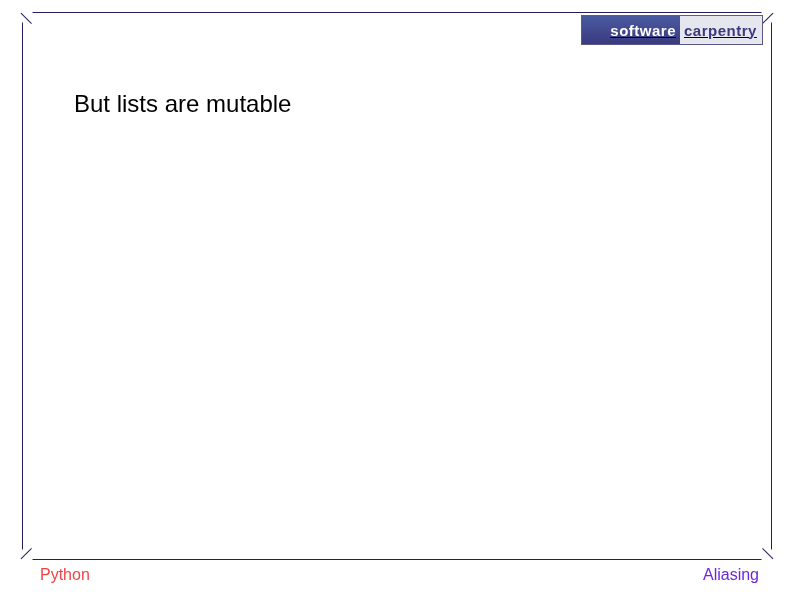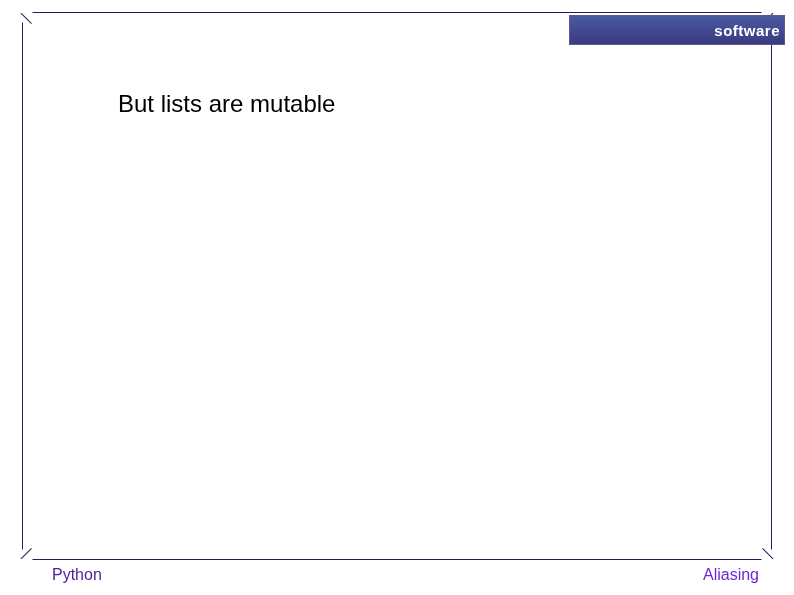--- a/index.html
+++ b/index.html
@@ -77,25 +77,26 @@
     bottom: -11px; right: 0;
     width: 15px; height: 1px;
     border-top: 1px solid #2a1a5e;
     transform: rotate(45deg);
     transform-origin: right bottom;
   }
 
   .logo {
     position: absolute;
     top: 15px;
-    right: 9px;
-    width: 216px;
+    right: 31px;
+    width: 182px;
     height: 30px;
     border: 1px solid #5a5a8a;
     display: flex;
+    text-decoration: underline;
   }
   .logo-left {
     flex: 1;
     background: linear-gradient(#4a5aa0, #3a3a80);
     display: flex;
     align-items: center;
     justify-content: flex-end;
     padding-right: 4px;
   }
   .logo-left span {
@@ -118,29 +119,28 @@
     font-weight: bold;
     letter-spacing: 0.5px;
   }
 
   .body-text {
     position: absolute;
     top: 90px;
     left: 74px;
     font-size: 24px;
     color: #000;
-    margin-left: 44px;
   }
 
   .footer-left {
     position: absolute;
-    left: 52px;
+    left: 40px;
     bottom: 11px;
     font-size: 16px;
-    color: #4c1d95;
+    color: #ef4444;
   }
   .footer-right {
     position: absolute;
     right: 35px;
     bottom: 11px;
     font-size: 16px;
     color: #6d28d9;
   }
 </style>
 </head>
@@ -150,18 +150,21 @@
   <div class="notch notch-tl"></div>
   <div class="notch notch-tr"></div>
   <div class="notch notch-bl"></div>
   <div class="notch notch-br"></div>
 </div>
 
 <div class="logo">
   <div class="logo-left">
     <span>software</span>
   </div>
+  <div class="logo-right">
+    <span>carpentry</span>
+  </div>
 </div>
 
 <div class="body-text">But lists are mutable</div>
 
 <div class="footer-left">Python</div>
 <div class="footer-right">Aliasing</div>
 
 </body></html>

